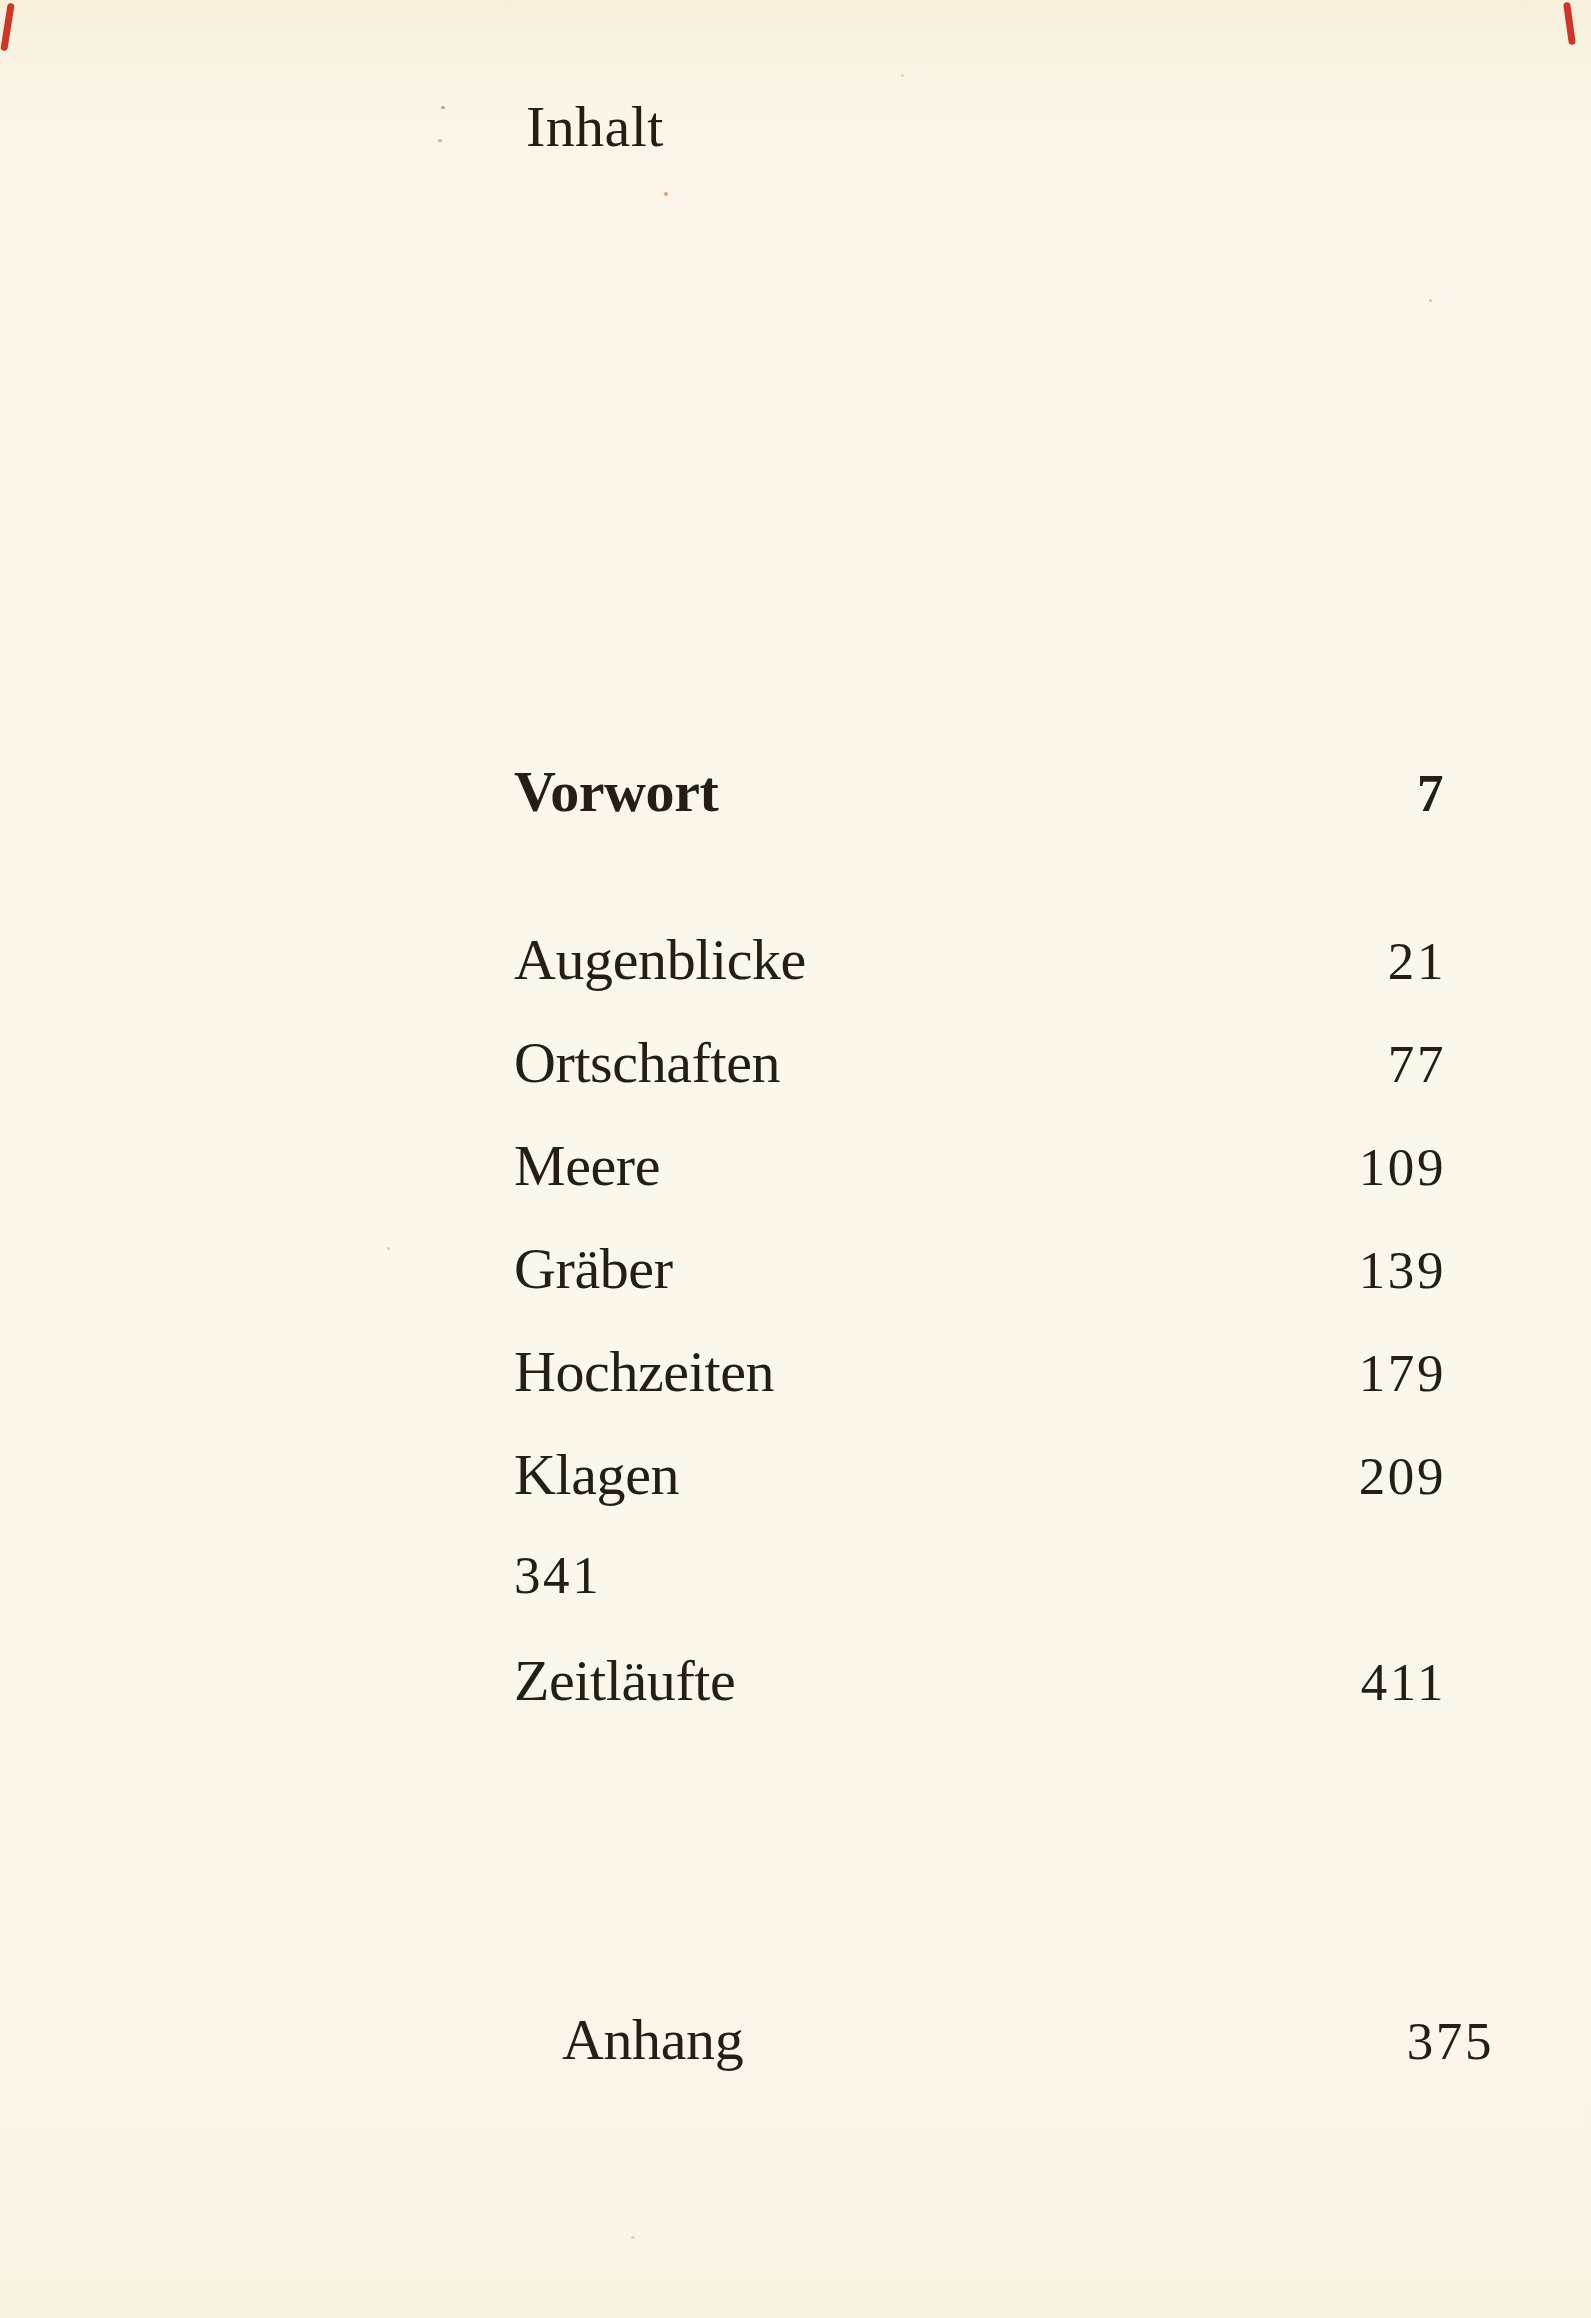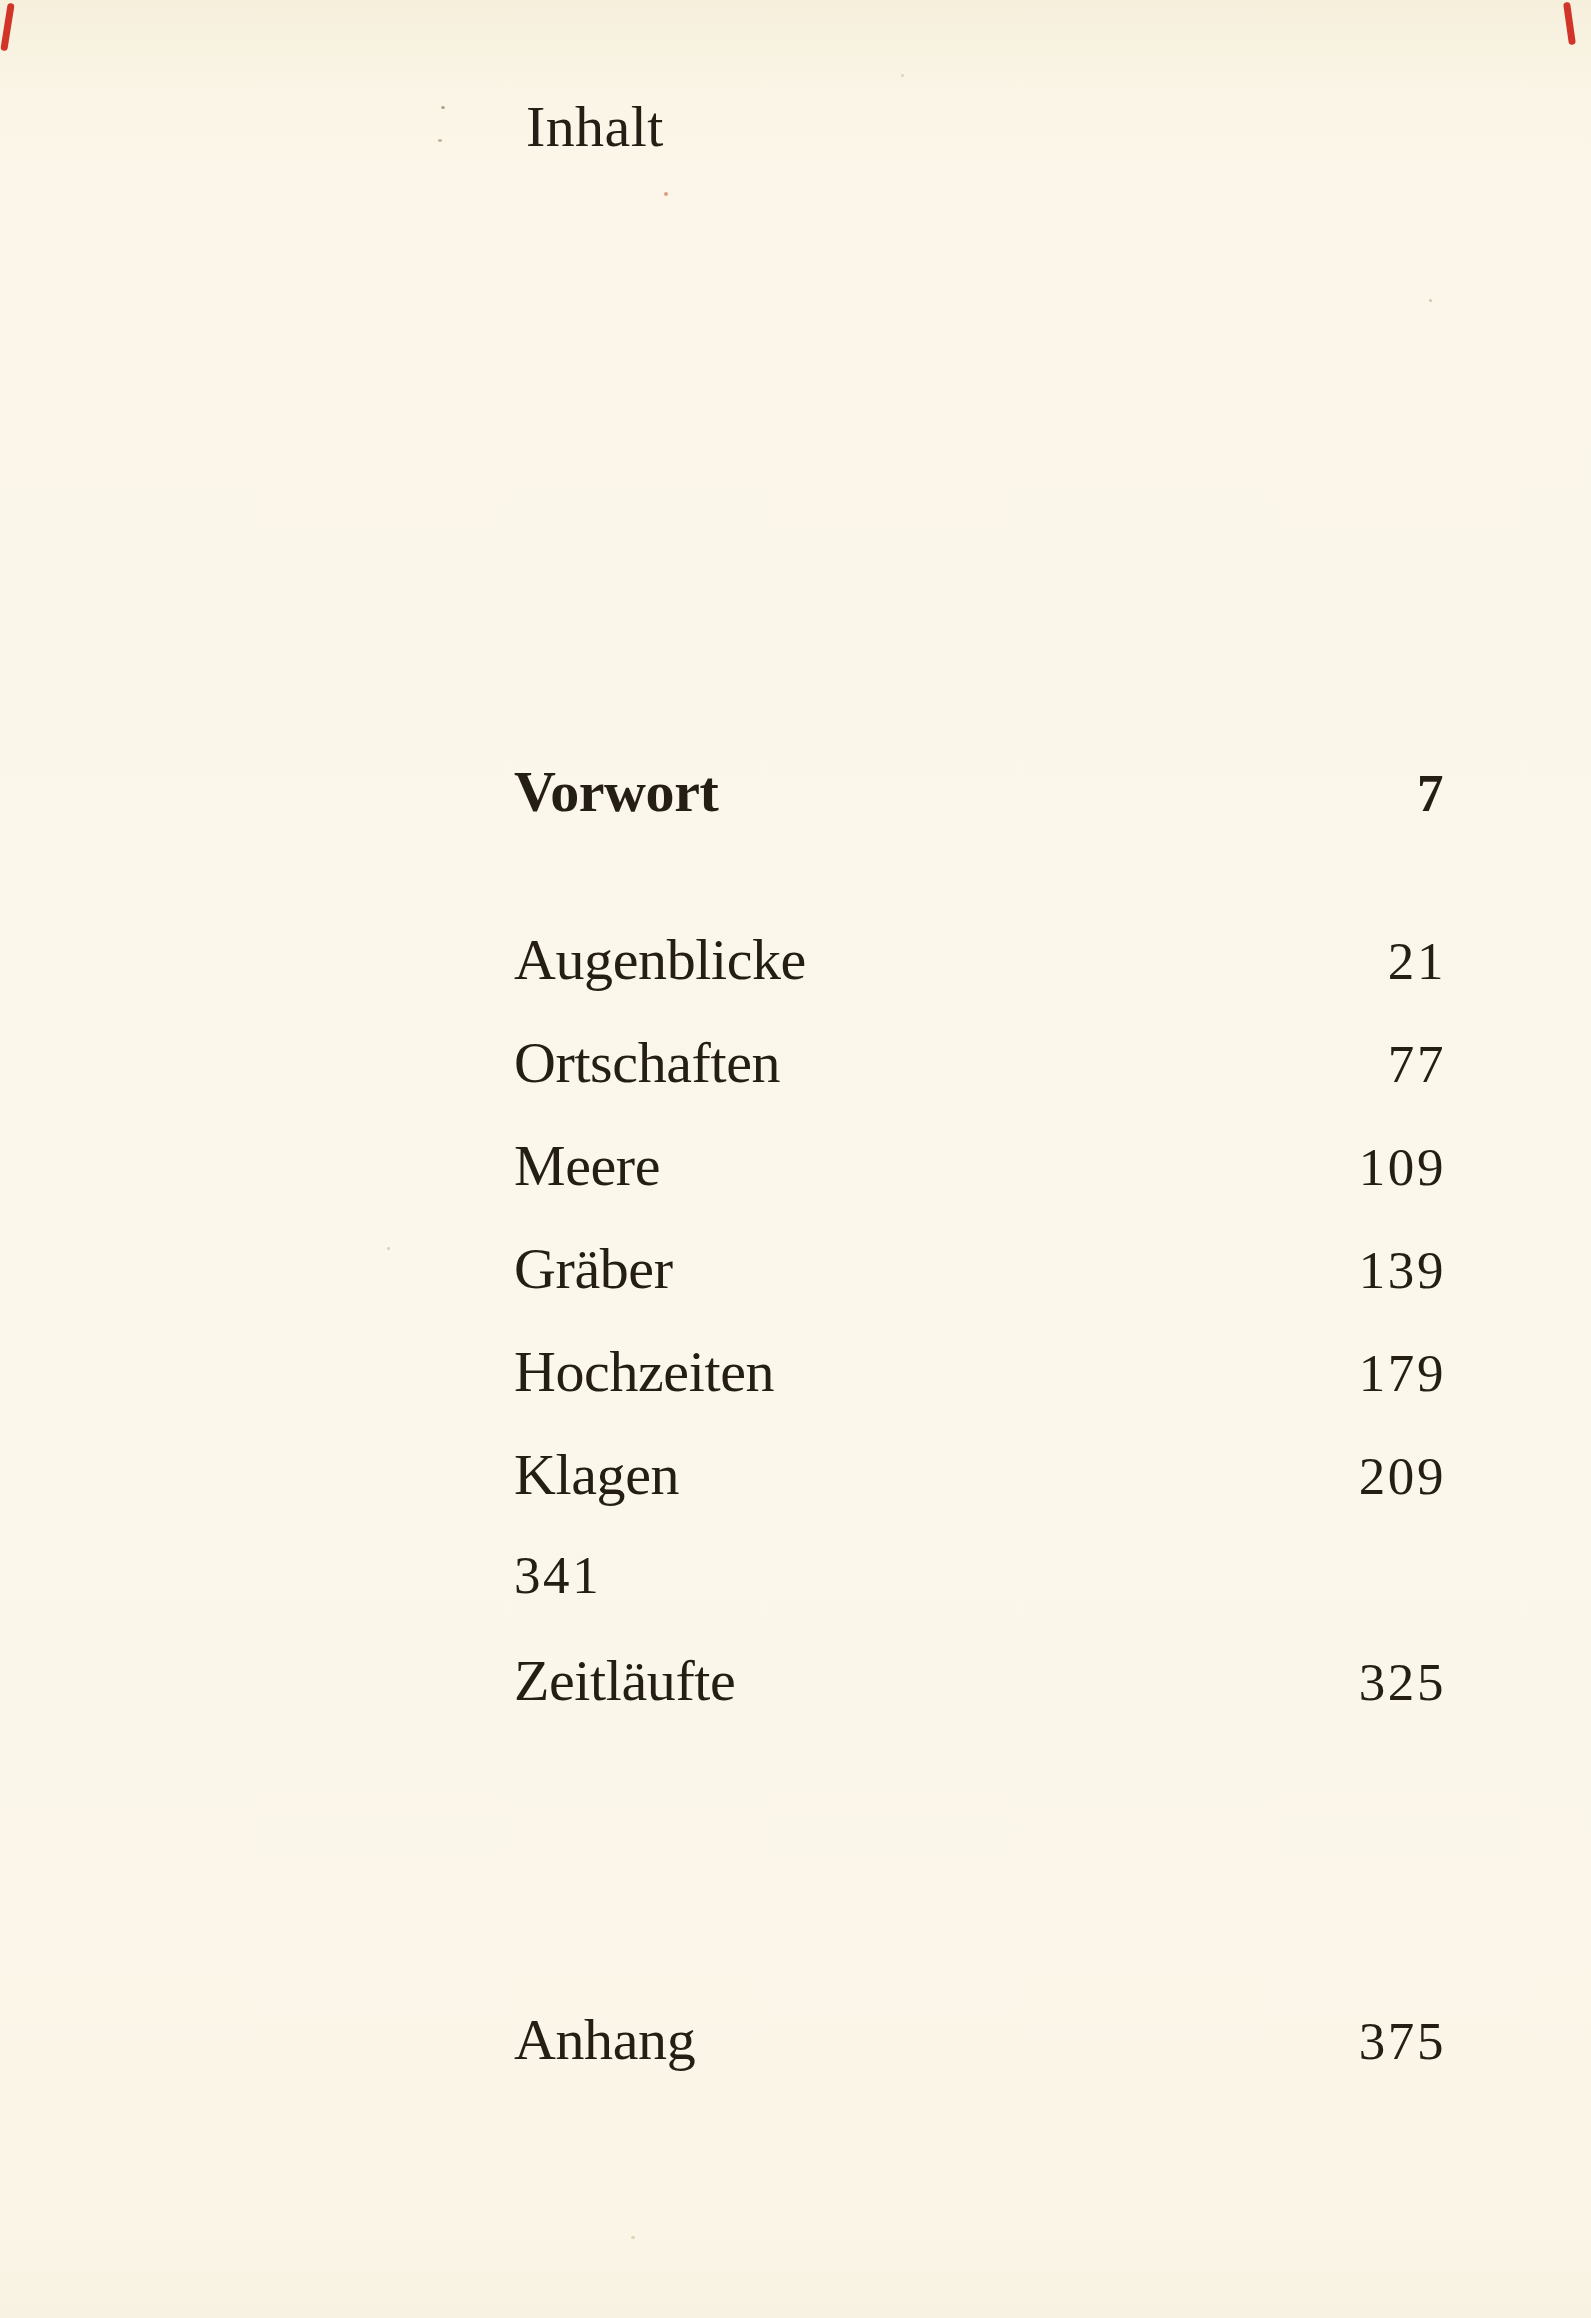--- a/index.html
+++ b/index.html
@@ -60,21 +60,21 @@
     position: absolute;
     left: 514px;
     top: 931px;
     width: 932px;
   }
   .toc-chapters .toc-row {
     position: static;
     height: 103px;
   }
   .toc-row.preface  { top: 763px; font-weight: bold; }
-  .toc-row.appendix { top: 2011px; }
+  .toc-row.appendix { top: 2011px; margin-left: 48px; }
 
   .toc-label {
     font-size: 58px;
     letter-spacing: -0.4px;
   }
   .toc-page {
     font-size: 53px;
     letter-spacing: 2.6px;
     font-feature-settings: "onum";
   }
@@ -140,21 +140,21 @@
         </div>
         <div class="toc-row chapter">
           <span class="toc-label">Klagen</span>
           <span class="toc-page">209</span>
         </div>
         <div class="toc-row chapter">
           <span class="toc-page">341</span>
         </div>
         <div class="toc-row chapter">
           <span class="toc-label">Zeitläufte</span>
-          <span class="toc-page">325</span>
+          <span class="toc-page">411</span>
         </div>
       </div>
 
     <div class="toc-row appendix">
       <span class="toc-label">Anhang</span>
       <span class="toc-page">375</span>
     </div>
 
   </div>
 </div>

